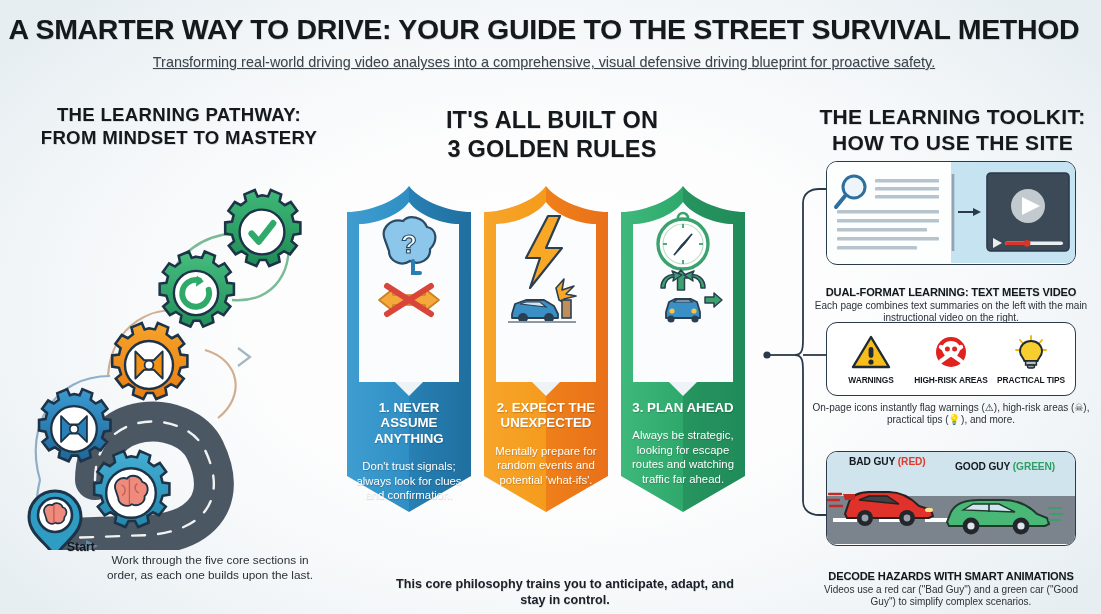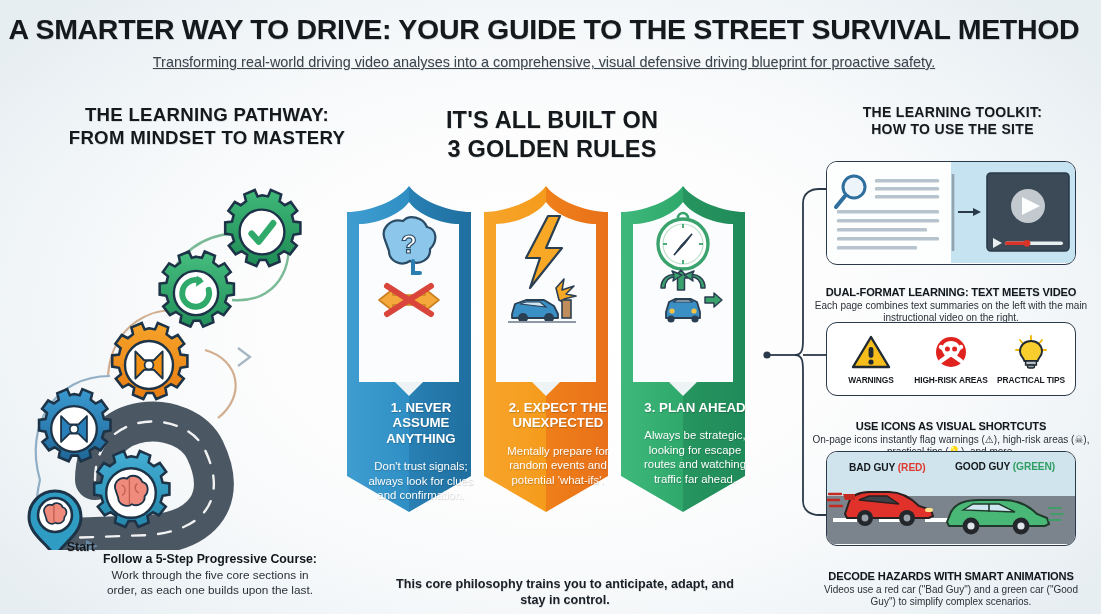--- a/index.html
+++ b/index.html
@@ -27,34 +27,34 @@
     text-shadow: 0.4px 0.6px 0 rgba(150,160,170,.28);
     text-decoration: underline;
   }
 
   
   .col-head {
     position:absolute; text-align:center; font-weight:bold;
     color:#15191c; line-height:1.22; letter-spacing:0.3px;
     text-shadow: 0.5px 0.8px 0 rgba(150,160,170,.3);
   }
-  #head-left  { left:0;   top:104px; width:358px; font-size:18.6px;margin-left:28px; }
+  #head-left  { left:0;   top:104px; width:358px; font-size:18.6px; }
   #head-mid   { left:372px; top:106px; width:360px; font-size:23.5px; letter-spacing:0.2px;}
-  #head-right { left:810px; top:104px; width:285px; font-size:14px; }
+  #head-right { left:810px; top:104px; width:285px; font-size:21px; }
 
   
   #left-art { position:absolute; left:0; top:150px; width:360px; height:400px; }
 
   
   .shield { position:absolute; top:186px; width:128px; height:344px; }
   #sh1 { left:345px; }
   #sh2 { left:482px; }
   #sh3 { left:619px; }
   .sh-svg { position:absolute; inset:0; width:100%; height:100%; }
-  .sh-text { position:absolute; left:12px; width:100%; top:214px; text-align:center; padding:0 6px; }
+  .sh-text { position:absolute; left:0; width:100%; top:214px; text-align:center; padding:0 6px; }
   .sh-title {
     color:#fff; font-weight:bold; font-size:13.3px; line-height:1.16;
     text-shadow:0.5px 0.8px 1px rgba(0,0,0,.22);
   }
   .sh-desc {
     color:#fff; font-size:11.4px; line-height:1.26; margin-top:13px;
     text-shadow:0.4px 0.6px 1px rgba(0,0,0,.2);
   }
   #mid-foot {
     position:absolute; left:390px; top:558px; width:350px; text-align:center;
@@ -82,21 +82,21 @@
   .r-cap-d { font-size:10px; color:#2a3138; line-height:1.24; margin-top:2px; }
   #cap1 { top:266px; }
   #cap2 { top:400px; }
   #cap3 { top:550px; }
 
   .icon-row { display:flex; height:100%; align-items:center; justify-content:space-around; padding:6px 4px 4px; }
   .icon-cell { text-align:center; width:33%; }
   .icon-lbl { font-size:8.4px; font-weight:bold; color:#14181d; line-height:1.14; margin-top:2px; letter-spacing:-0.1px;}
 
   .car-lbl { position:absolute; font-size:10.2px; font-weight:bold; letter-spacing:-0.1px; }
-  #bad-lbl  { left:22px; top:10px;  color:#14181d; }
+  #bad-lbl  { left:22px; top:4px;  color:#14181d; }
   #good-lbl { left:128px; top:9px; color:#14181d; }
   .red-w   { color:#e03a2f; }
   .green-w { color:#2f9e63; }
 
   #connector { position:absolute; left:755px; top:175px; width:80px; height:350px; }
   #startlbl {
     position:absolute; left:33px; top:540px; width:62px; text-align:right;
     font-size:12.4px; font-weight:bold; color:#14181d;
     text-shadow:0.4px 0.6px 0 rgba(150,160,170,.3);
   }
@@ -216,21 +216,20 @@
         </g>
       </g>
 
       <polyline points="238,198 250,207 238,216" fill="none" stroke="#8fa4b3" stroke-width="2.2" opacity=".8"></polyline>
     </svg>
   </div>
 
   <div id="startlbl">Start</div>
 
   <div id="left-foot">
-    <div class="lf-t">Follow a 5-Step Progressive Course:</div>
     <div class="lf-d">Work through the five core sections in order, as each one builds upon the last.</div>
   </div>
 
   <div class="col-head" id="head-mid">
     <div>IT'S ALL BUILT ON</div>
     <div>3 GOLDEN RULES</div>
   </div>
 
   <div class="shield" id="sh1">
     <svg class="sh-svg" viewBox="0 0 128 344" preserveAspectRatio="none">
@@ -441,21 +440,20 @@
           </g>
           <path d="M20,7 C26.5,7 31,11.6 31,17.4 C31,21.6 27.6,23.6 26.6,27 L13.4,27 C12.4,23.6 9,21.6 9,17.4 C9,11.6 13.5,7 20,7 Z" fill="#f7ce2e" stroke="#1f2a33" stroke-width="1.9"></path>
           <rect x="14.6" y="27" width="10.8" height="4" fill="#b9bec4" stroke="#1f2a33" stroke-width="1.5"></rect>
           <rect x="16.4" y="31" width="7.2" height="3" rx="1.4" fill="#96a0a8" stroke="#1f2a33" stroke-width="1.4"></rect>
         </svg>
         <div class="icon-lbl">PRACTICAL TIPS</div>
       </div>
     </div>
   </div>
   <div class="r-cap" id="cap2">
-    <div class="r-cap-t">USE ICONS AS VISUAL SHORTCUTS</div>
     <div class="r-cap-d">On-page icons instantly flag warnings (⚠), high-risk areas (☠), practical tips (💡), and more.</div>
   </div>
 
   <div class="r-card" id="card3">
     <svg width="248" height="92" viewBox="0 0 248 92">
       <rect x="0" y="0" width="248" height="44" fill="#cfe4ec"></rect>
       <rect x="0" y="44" width="248" height="48" fill="#7b848c"></rect>
       <g fill="#fdfefe">
         <rect x="6" y="66" width="24" height="4"></rect>
           <rect x="52" y="66" width="24" height="4"></rect>

